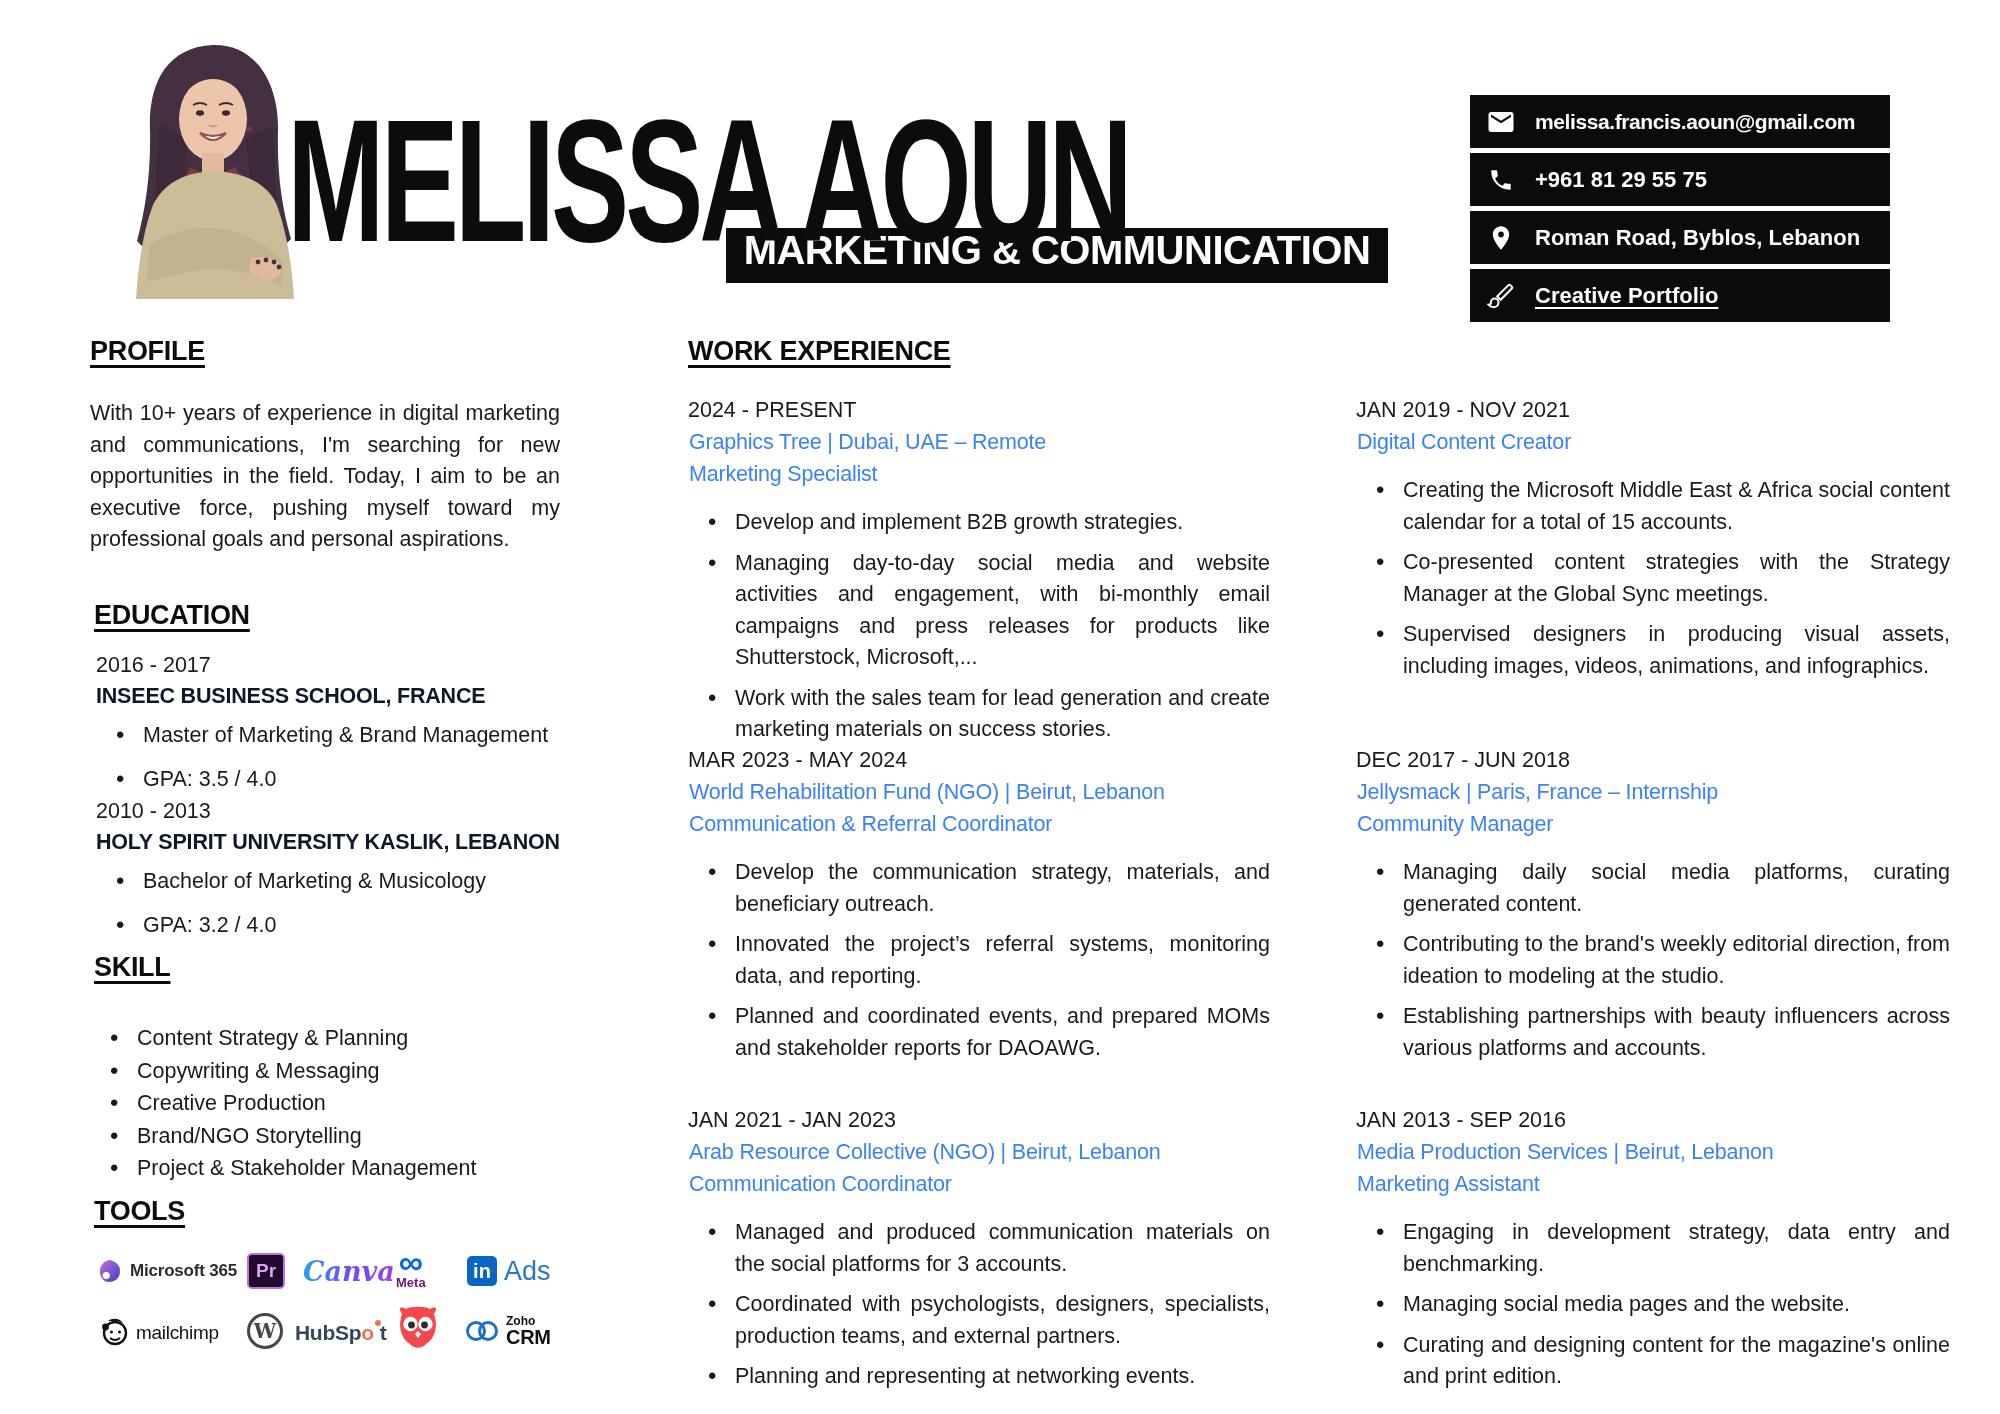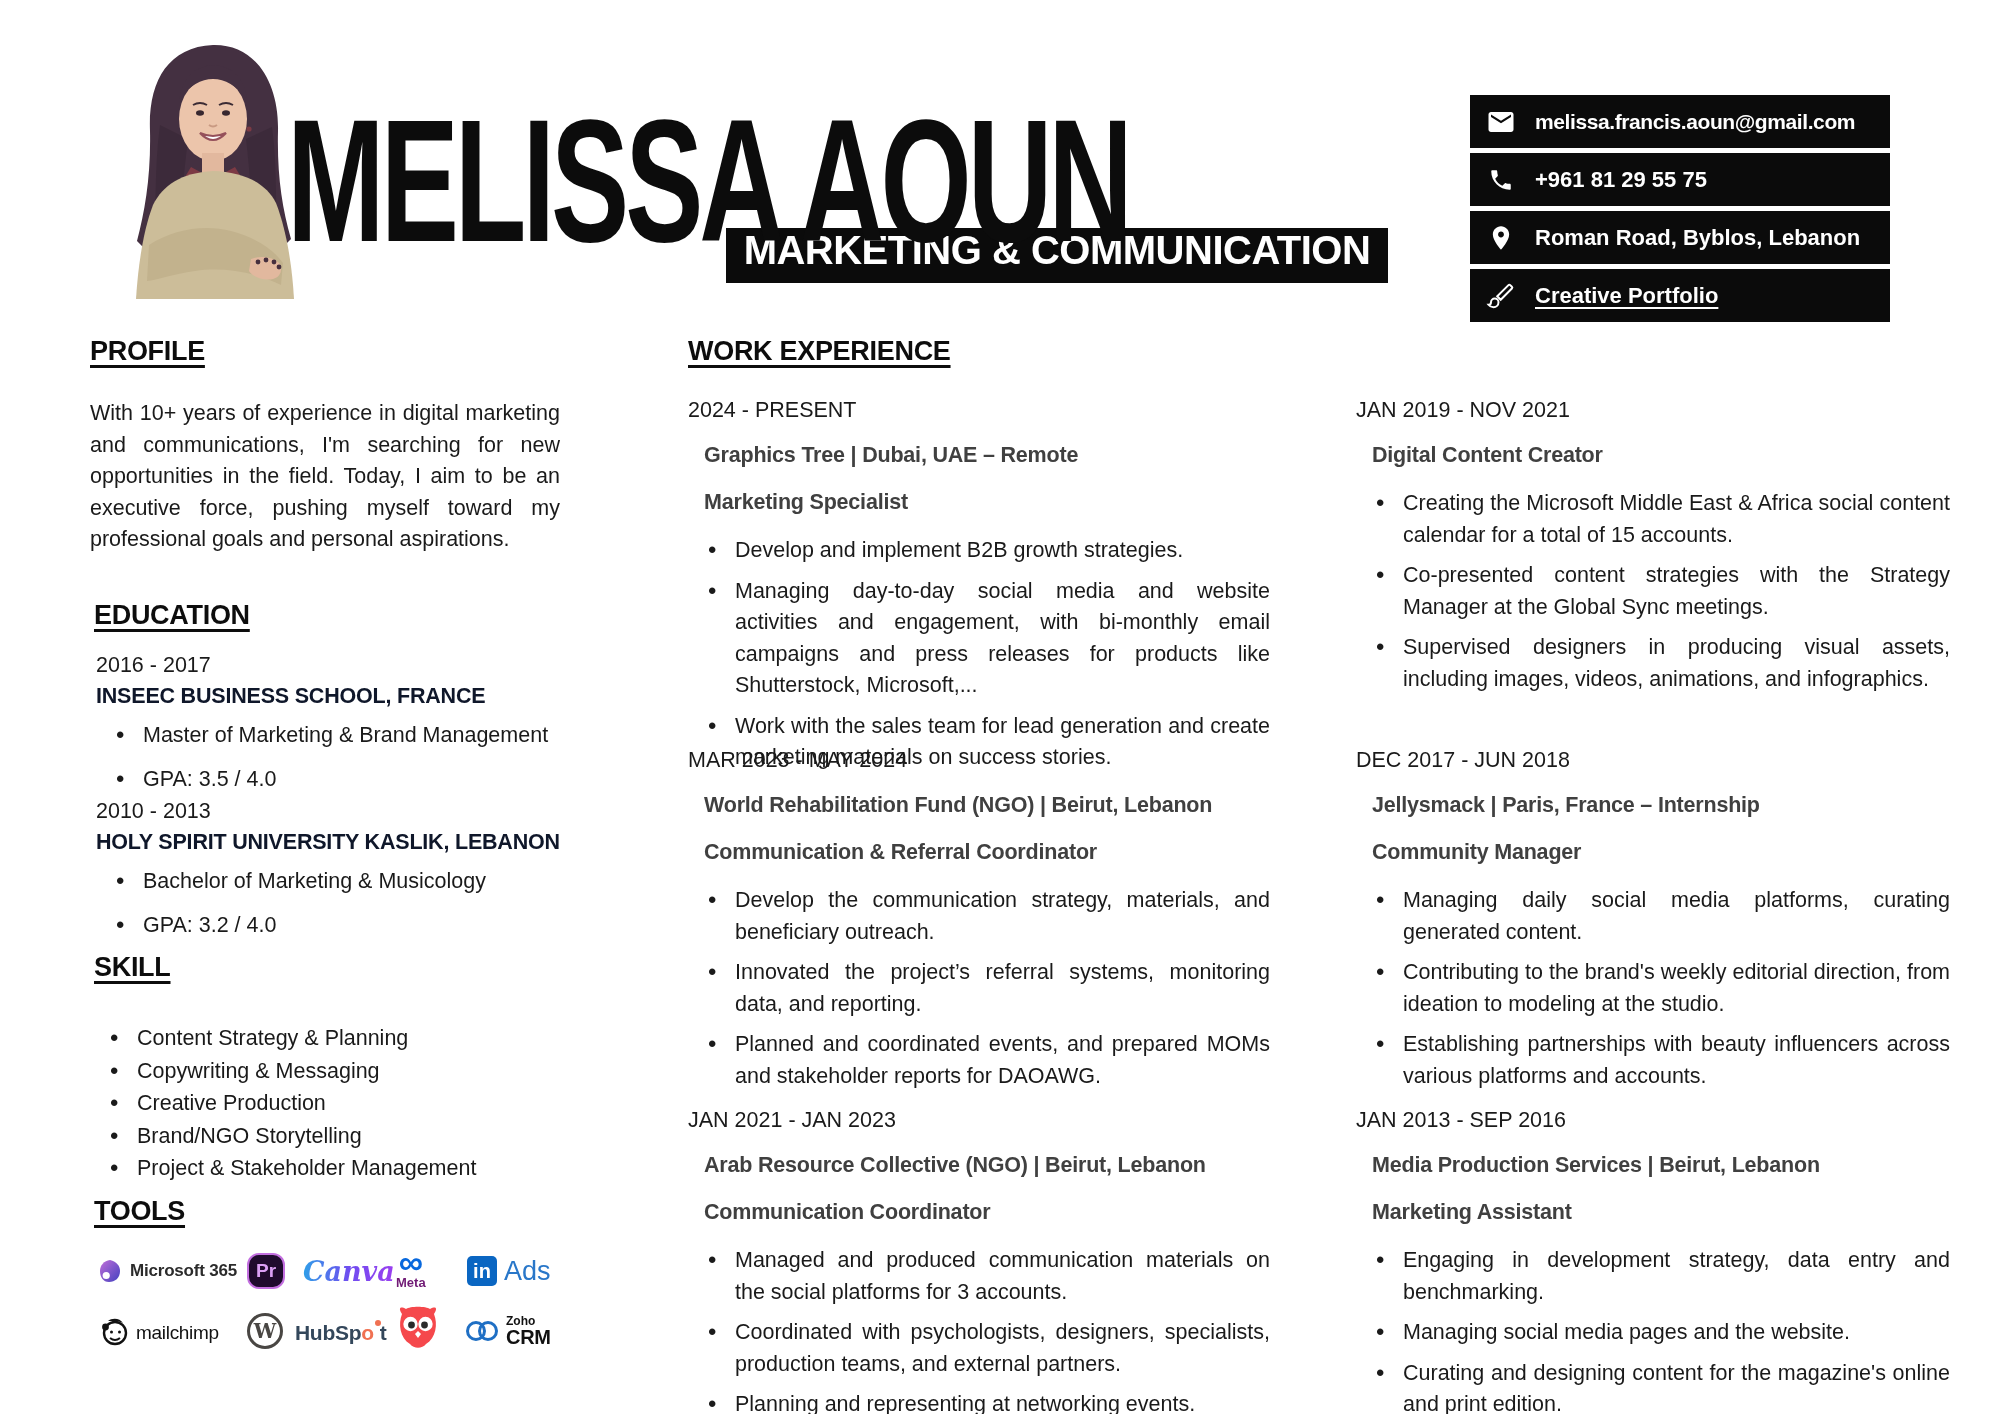--- a/index.html
+++ b/index.html
@@ -35,41 +35,41 @@
   .col-right{left:1356px;width:594px;}
   .abs{position:absolute;left:0;right:0;}
   h2.sec{
     margin:0;font-size:27px;font-weight:bold;color:#0d0d0d;letter-spacing:-0.3px;
     text-decoration:underline;text-decoration-thickness:3px;text-underline-offset:5px;
     display:inline-block;white-space:nowrap;
   }
   .body-text{font-size:21.5px;line-height:31.5px;text-align:justify;color:#1a1a1a;margin:0;}
   
   .dates{font-size:21.5px;line-height:27px;margin:0 0 3px 0;white-space:nowrap;color:#1a1a1a;}
-  .company,.role{font-size:21.5px;line-height:31px;font-weight:bold;margin:16px;white-space:nowrap;letter-spacing:-0.2px;color:#404040;}
+  .company,.role{font-size:21.5px;line-height:31px;font-weight:normal;margin:1px;white-space:nowrap;letter-spacing:-0.2px;color:#3b82f6;}
   ul.bullets{list-style:none;margin:17px 0 0 0;padding:0;}
   ul.bullets li{
     position:relative;padding-left:47px;font-size:21.5px;line-height:31.5px;
     text-align:justify;margin-bottom:9px;color:#1a1a1a;
   }
   ul.bullets li::before{content:"\2022";position:absolute;left:20px;top:-1px;font-size:24px;}
   ul.bullets.tight{margin-top:9px;}
   ul.bullets.tight li{margin-bottom:12px;}
   ul.bullets.list li{margin-bottom:1px;}
   .edu-school{font-size:21.5px;font-weight:bold;line-height:29px;margin:0;white-space:nowrap;letter-spacing:-0.2px;color:#0f172a;}
   
   .tools-grid{position:absolute;left:0;top:1243px;width:470px;height:130px;}
   .tool{position:absolute;height:52px;display:flex;align-items:center;}
   .t0{left:8px;top:2px;}  .t1{left:157px;top:2px;} .t2{left:213px;top:2px;}
   .t3{left:306px;top:0px;} .t4{left:377px;top:2px;justify-content:space-between;}
   .t5{left:10px;top:64px;} .t6{left:157px;top:62px;} .t7{left:205px;top:64px;}
   .t8{left:306px;top:58px;} .t9{left:374px;top:62px;}
   .m365-label{font-size:17px;font-weight:bold;color:#2b2b2b;margin-left:8px;letter-spacing:-0.2px;}
   .pr-box{
-    width:38px;height:36px;background:#200b2e;border:2px solid #c36fe0;border-radius:12px;
+    width:38px;height:36px;background:#200b2e;border:2px solid #c36fe0;border-radius:5px;
     display:flex;align-items:center;justify-content:center;box-sizing:border-box;
   }
   .pr-box span{color:#dba0f5;font-weight:bold;font-size:19px;}
   .canva-text{
     font-family:"DejaVu Serif",serif;font-style:italic;font-weight:bold;font-size:27px;
     background:linear-gradient(90deg,#2e9fe8,#6f4df0,#9b3ef0);
     -webkit-background-clip:text;background-clip:text;color:transparent;
   }
   .meta-wrap{display:flex;flex-direction:column;align-items:center;line-height:1;}
   .meta-inf{color:#0868dd;font-weight:bold;font-size:34px;line-height:26px;}

